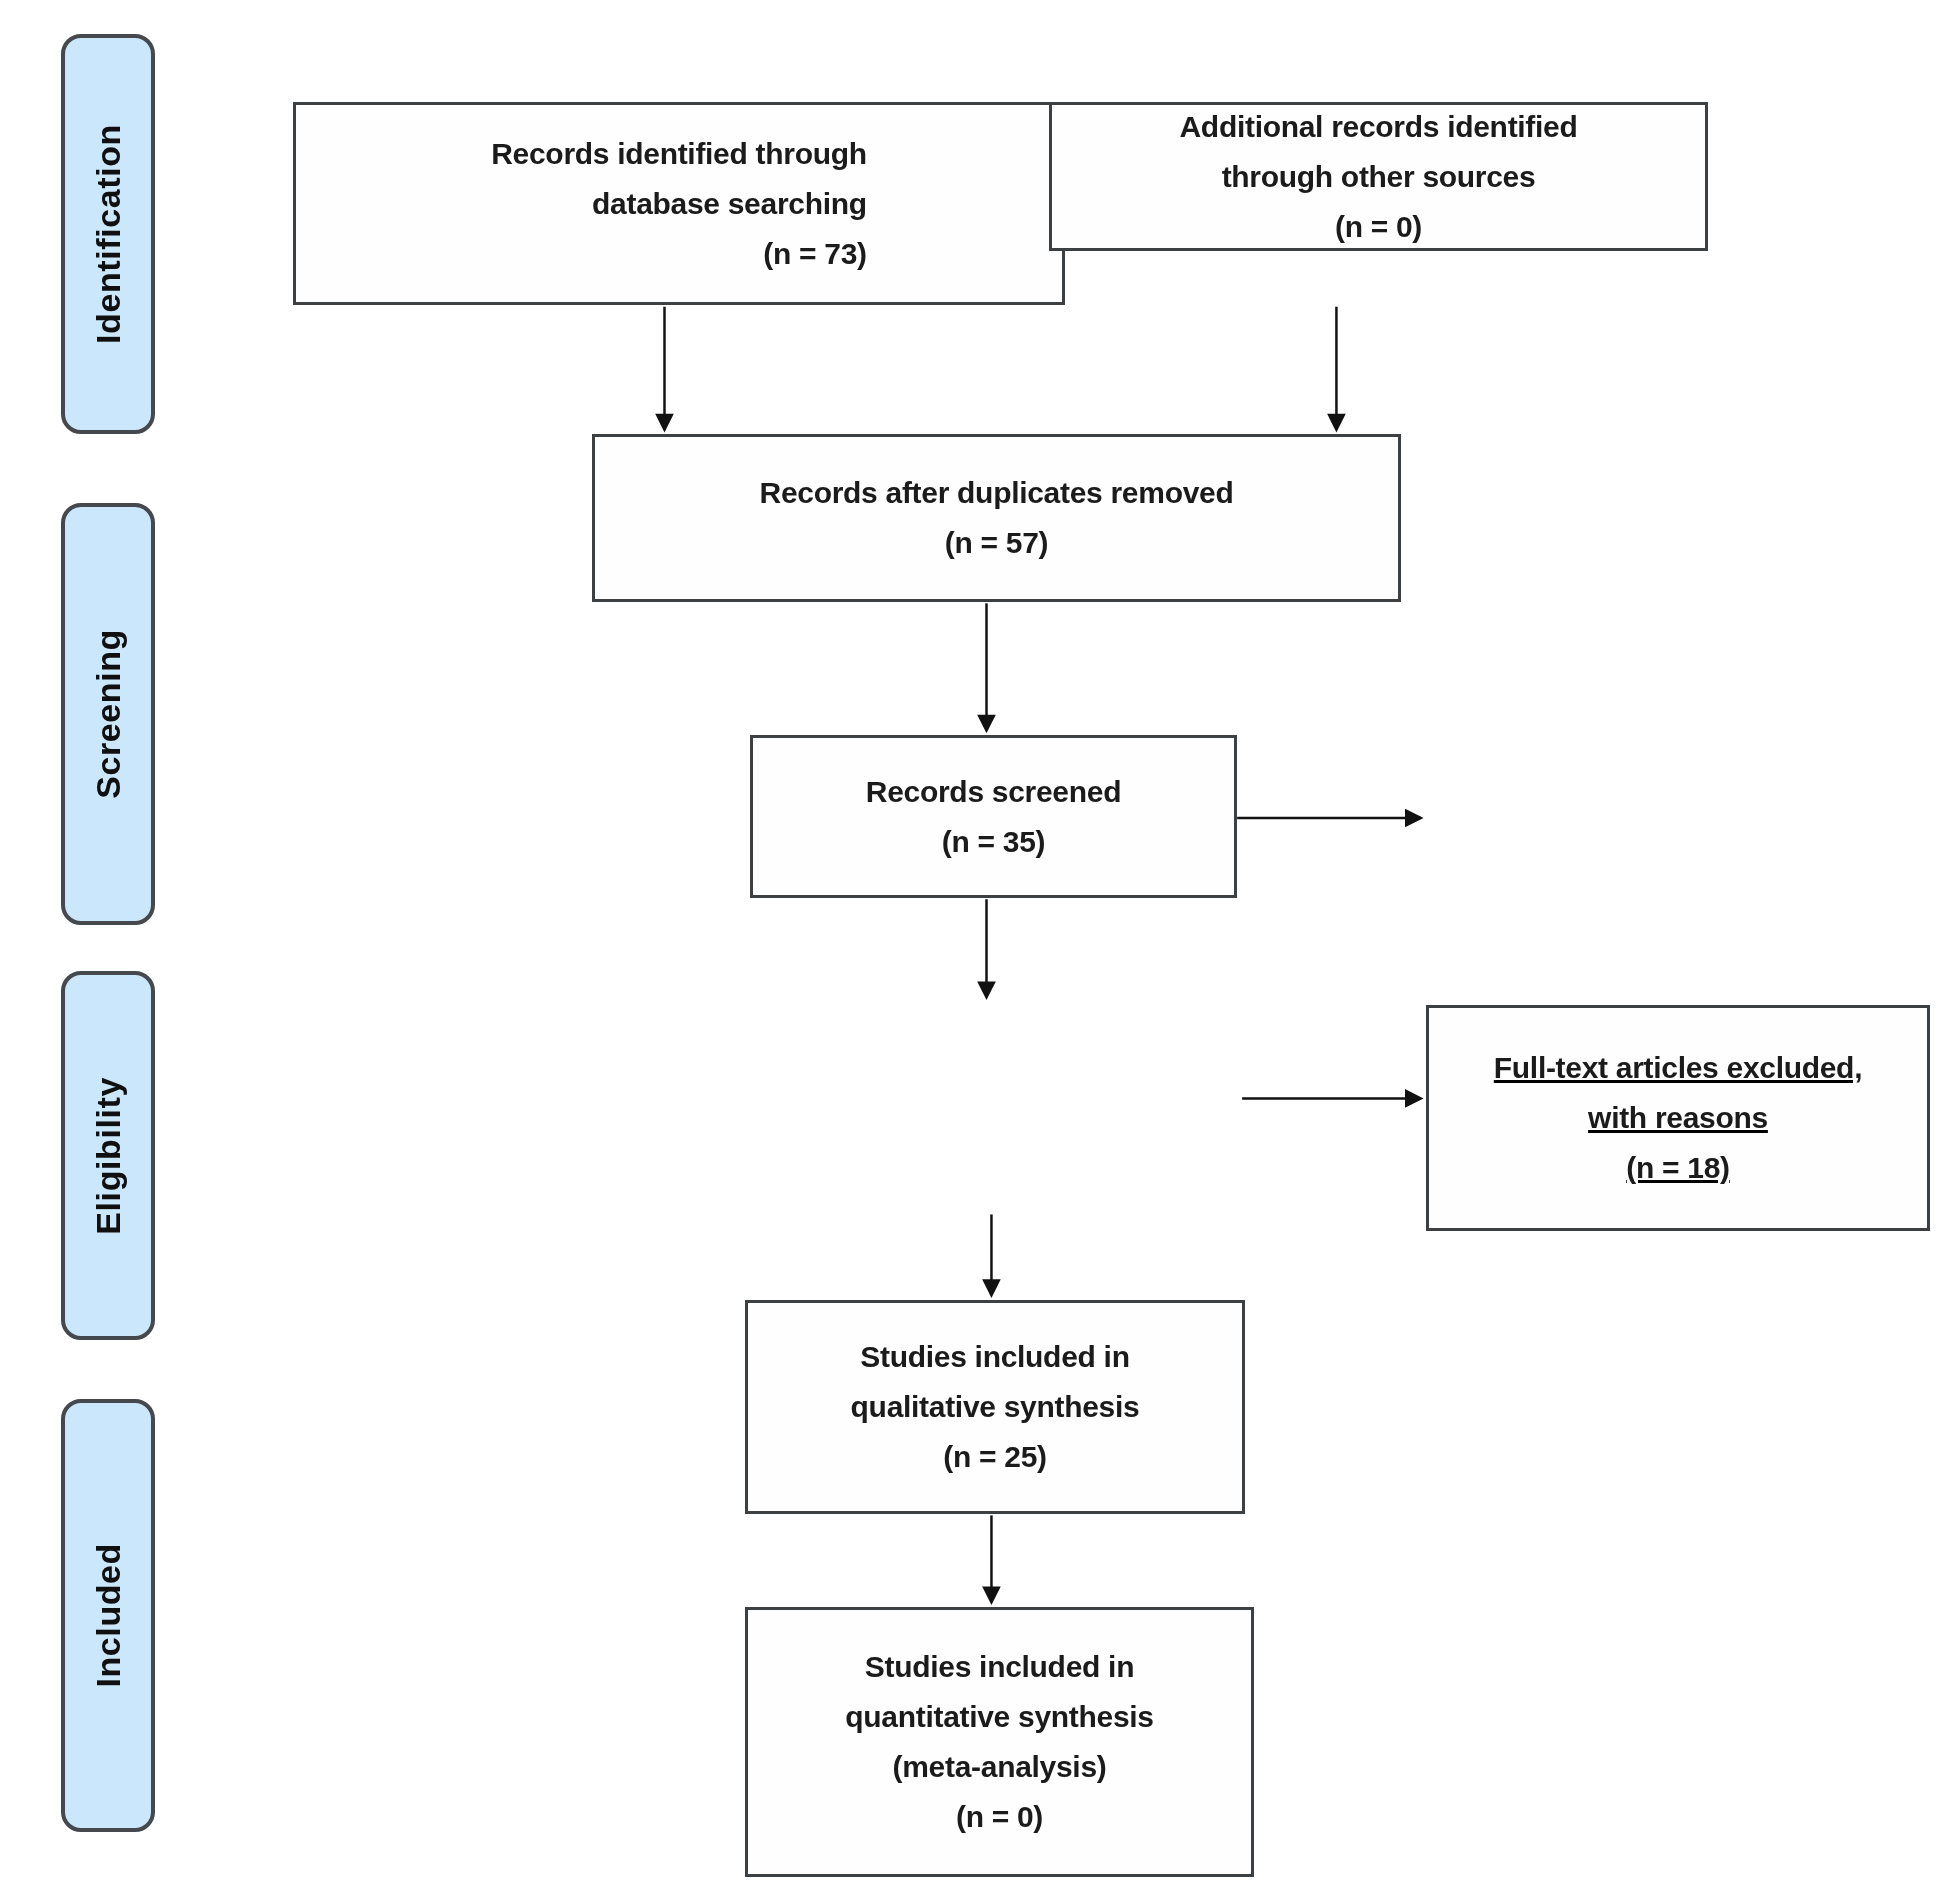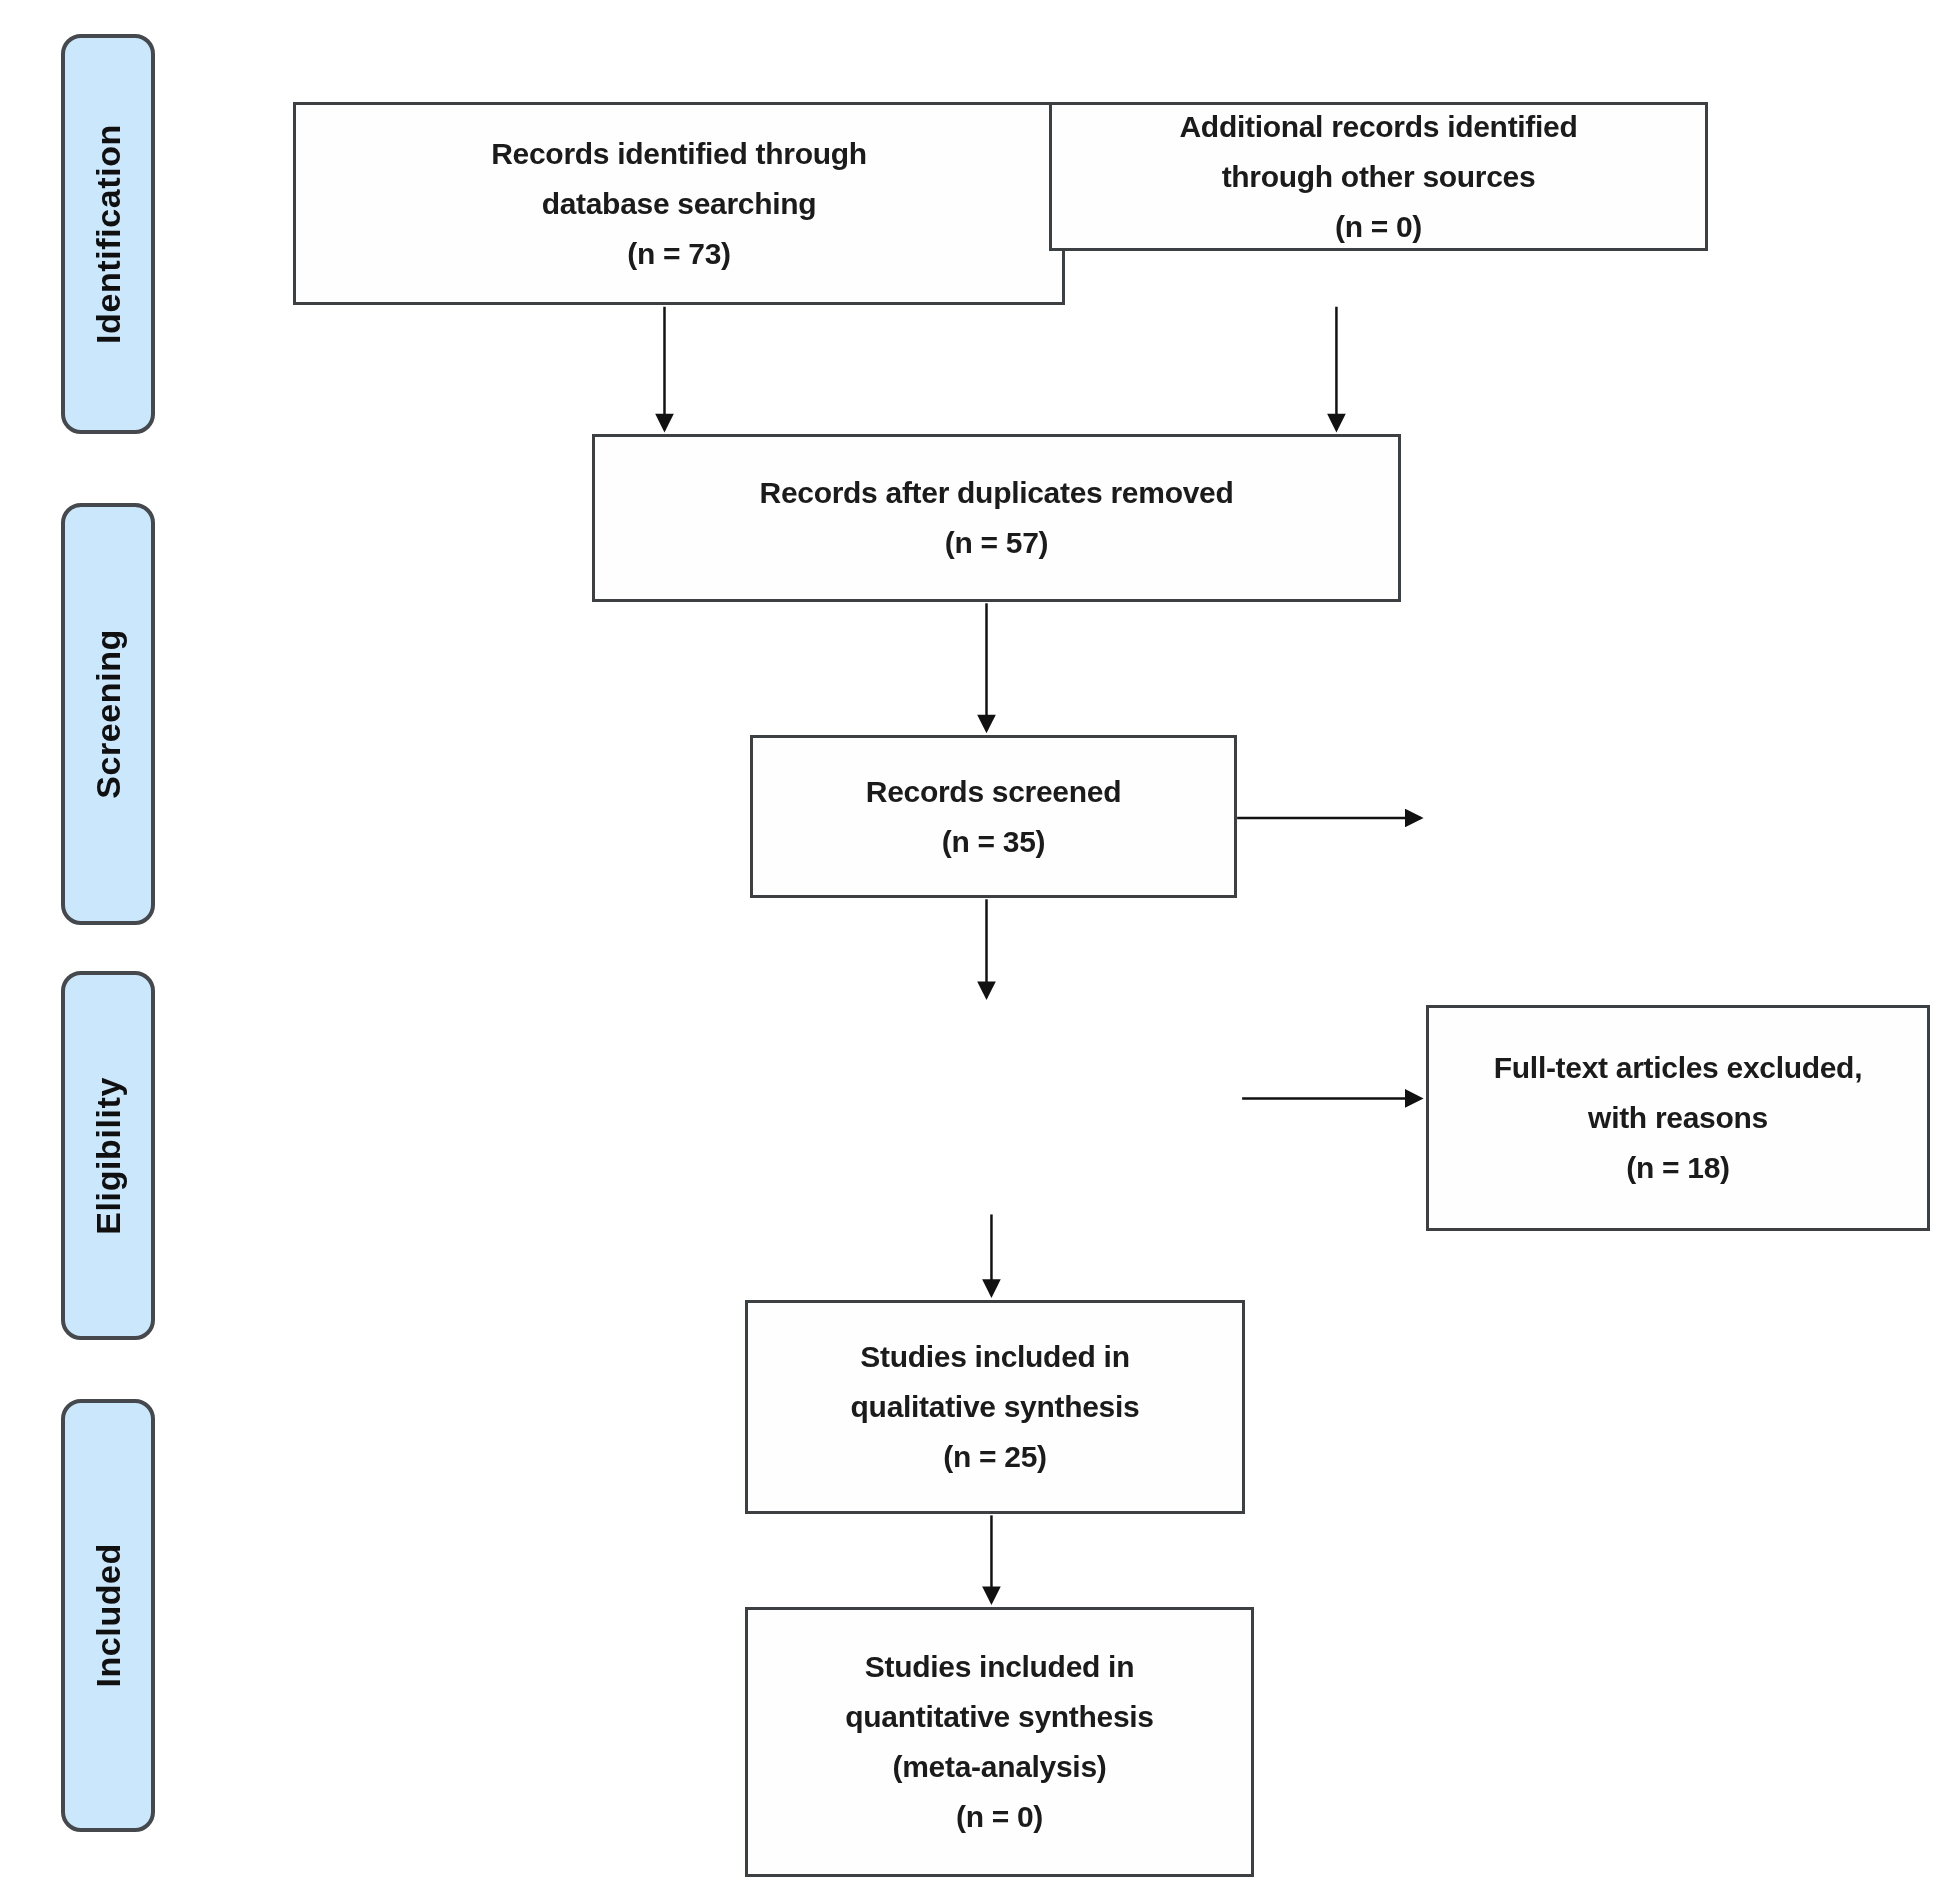--- a/index.html
+++ b/index.html
@@ -84,21 +84,21 @@
   <div class="stage" style="left:61px; top:503px; width:94px; height:422px;">
     <span class="t">Screening</span>
   </div>
   <div class="stage" style="left:61px; top:971px; width:94px; height:369px;">
     <span class="t">Eligibility</span>
   </div>
   <div class="stage" style="left:61px; top:1399px; width:94px; height:433px;">
     <span class="t">Included</span>
   </div>
 
-  <div class="fbox" style="left:293px; top:102px; width:772px; height:203px;">
+  <div class="fbox" style="left:293px; top:102px; width:772px; height:203px;text-align:right;">
     <span class="t">Records identified through
 database searching
 (n = 73)</span>
   </div>
 
   <div class="fbox" style="left:1049px; top:102px; width:659px; height:149px;">
     <span class="t">Additional records identified
 through other sources
 (n = 0)</span>
   </div>
@@ -108,21 +108,21 @@
 (n = 57)</span>
   </div>
 
   <div class="fbox" style="left:750px; top:735px; width:487px; height:163px;">
     <span class="t">Records screened
 (n = 35)</span>
   </div>
 
 
 
-  <div class="fbox" style="left:1426px; top:1005px; width:504px; height:226px;">
+  <div class="fbox" style="left:1426px; top:1005px; width:504px; height:226px;text-decoration:underline;">
     <span class="t">Full-text articles excluded,
 with reasons
 (n = 18)</span>
   </div>
 
   <div class="fbox" style="left:745px; top:1300px; width:500px; height:214px;">
     <span class="t">Studies included in
 qualitative synthesis
 (n = 25)</span>
   </div>

